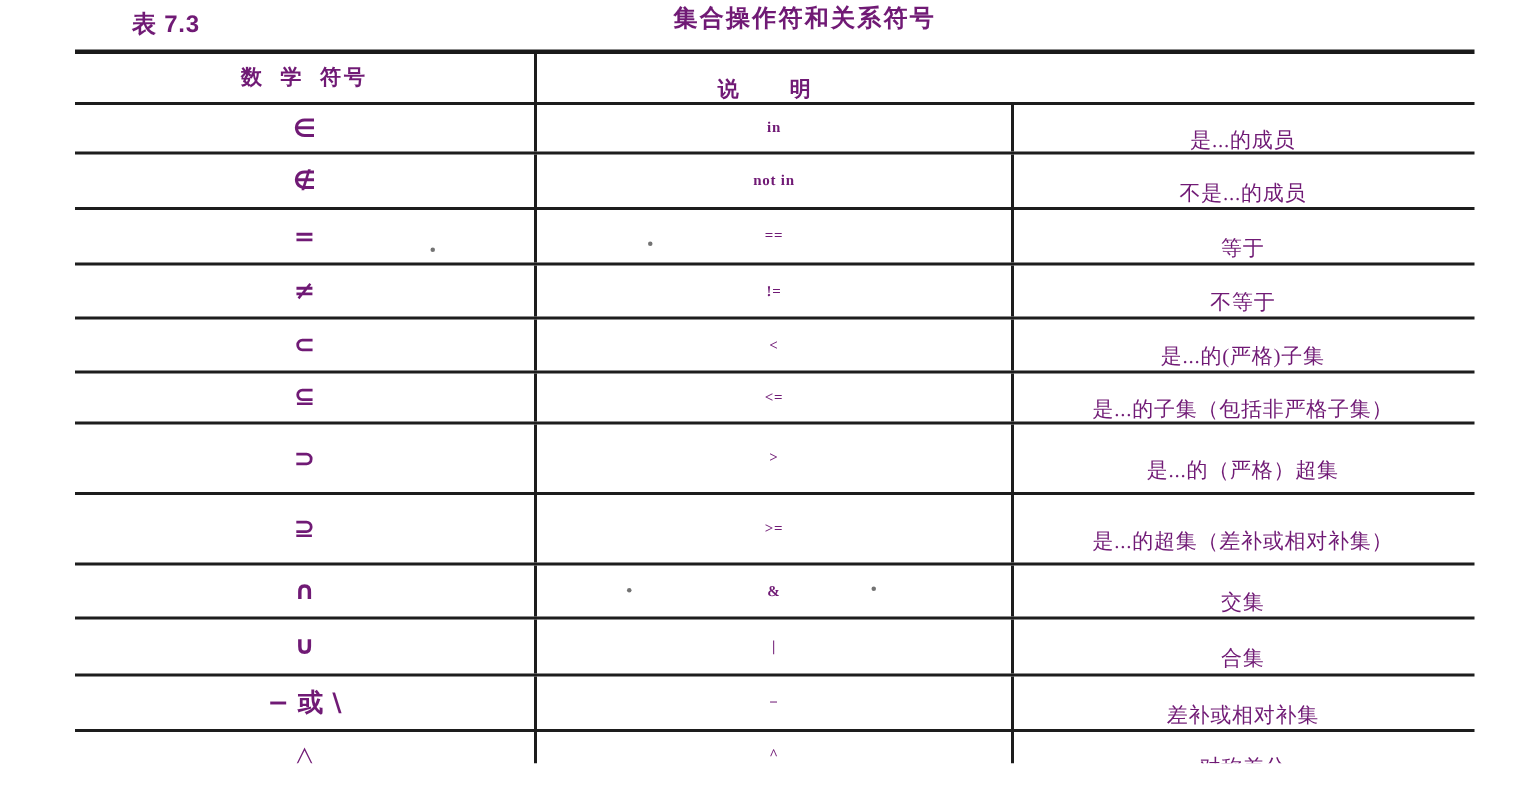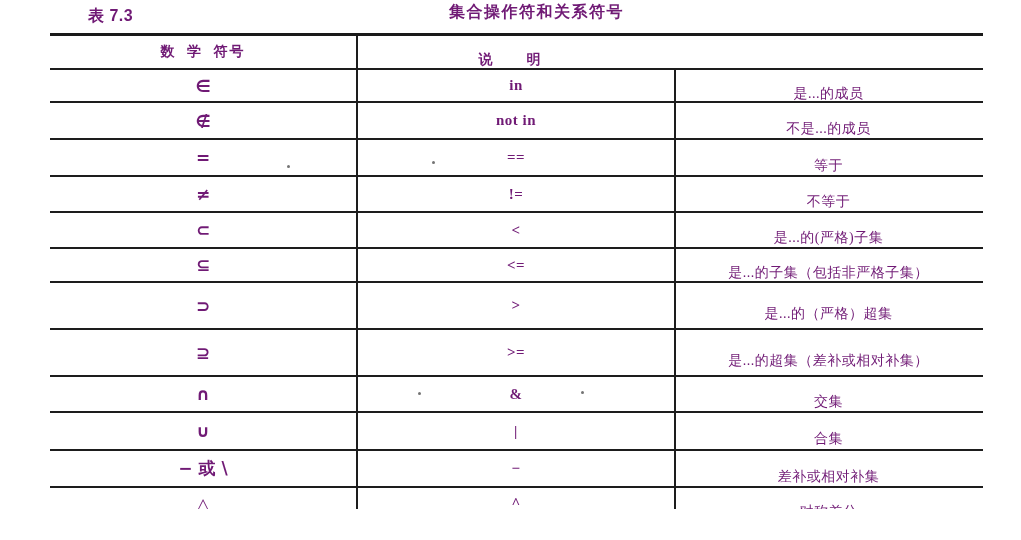--- a/index.html
+++ b/index.html
@@ -60,21 +60,21 @@
     font-weight: bold;
     letter-spacing: 2px;
     font-family: Liberation Mono, monospace;
   }
   .math-cell {
     font-family: "DejaVu Sans", sans-serif;
     font-size: 17px;
     font-weight: bold;
   }
   .py-cell {
-    font-size: 15px;
+    font-size: 10px;
     font-weight: bold;
     letter-spacing: 0.5px;
   }
   .desc-cell {
     font-size: 14px;
     letter-spacing: 0.5px;
   }
   .footer-strip {
     position: absolute;
     left: 0;

